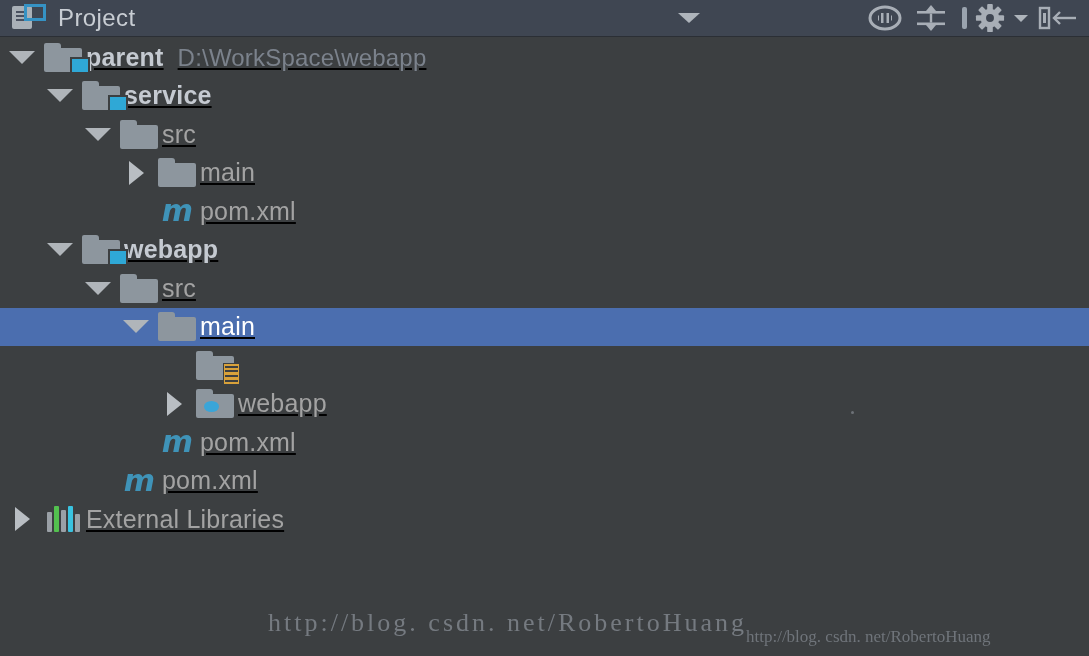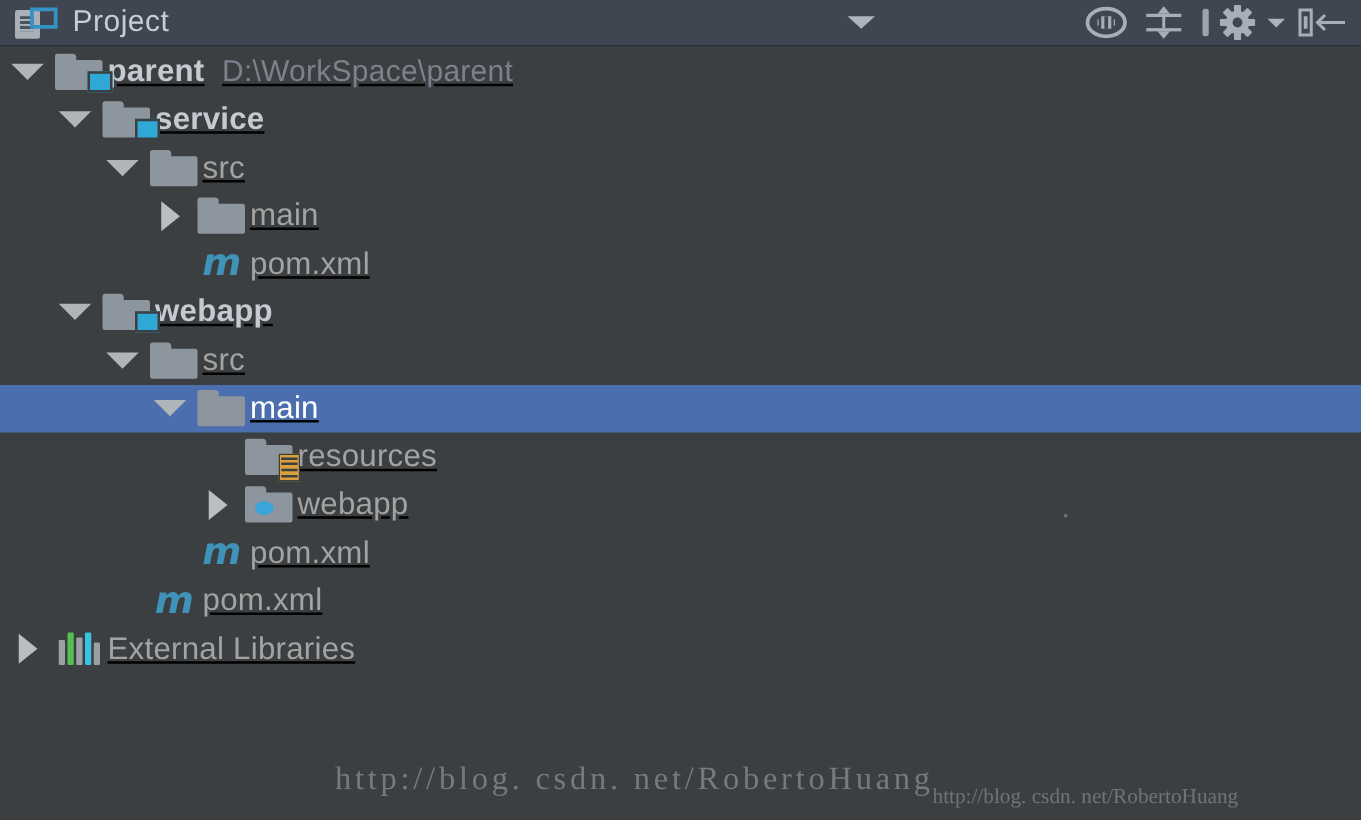--- a/index.html
+++ b/index.html
@@ -27,21 +27,21 @@
     position: relative;
     height: 37px;
     background: #3f4652;
     border-bottom: 1px solid #2b2f35;
     display: flex;
     align-items: center;
     box-sizing: border-box;
   }
   .tw-title-group {
     display: flex;
-    align-items: flex-end;
+    align-items: flex-start;
     padding-left: 12px;
     gap: 12px;
   }
   .tw-title-text {
     color: #c8cdd3;
     font-size: 24px;
     letter-spacing: 0.4px;
   }
   .tw-toolbar {
     margin-left: auto;
@@ -367,21 +367,21 @@
         </span>
         <span class="icon-wrap">
           <span class="folder">
             <span class="tab"></span>
             <span class="body"></span>
             <span class="badge-module"></span>
           </span>
         </span>
         <span class="label-wrap">
           <span class="row-label bold">parent</span>
-          <span class="row-path">D:\WorkSpace\parent</span>
+          <span class="row-path">D:\WorkSpace\webapp</span>
         </span>
       </div>
       <div class="tree-row">
         <span class="indent" style="width: 42px;"></span>
         <span class="toggle">
           <span class="tri-down"></span>
         </span>
         <span class="icon-wrap">
           <span class="folder">
             <span class="tab"></span>
@@ -487,23 +487,20 @@
             <span class="tab"></span>
             <span class="body"></span>
             <span class="badge-resources">
               <i></i>
               <i></i>
               <i></i>
               <i></i>
             </span>
           </span>
         </span>
-        <span class="label-wrap">
-          <span class="row-label">resources</span>
-        </span>
       </div>
       <div class="tree-row">
         <span class="indent" style="width: 156px;"></span>
         <span class="toggle">
           <span class="tri-right"></span>
         </span>
         <span class="icon-wrap">
           <span class="folder">
             <span class="tab"></span>
             <span class="body"></span>

